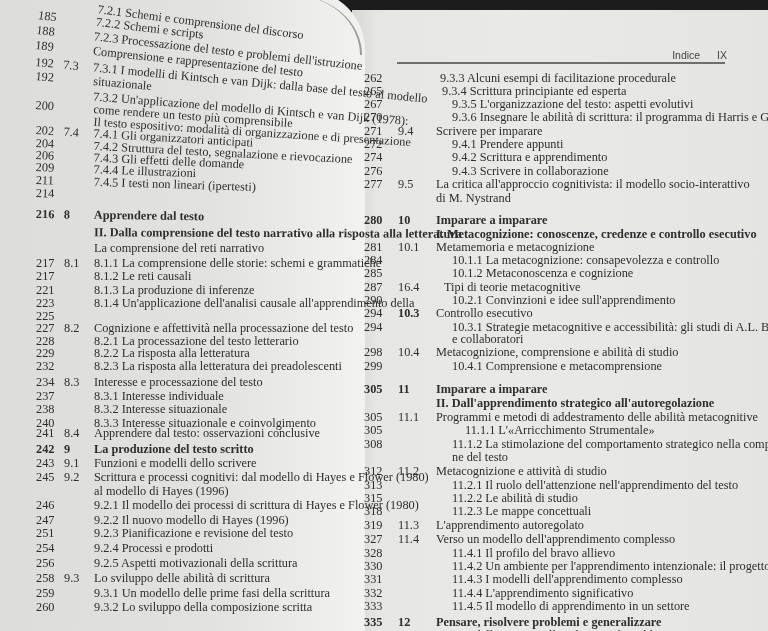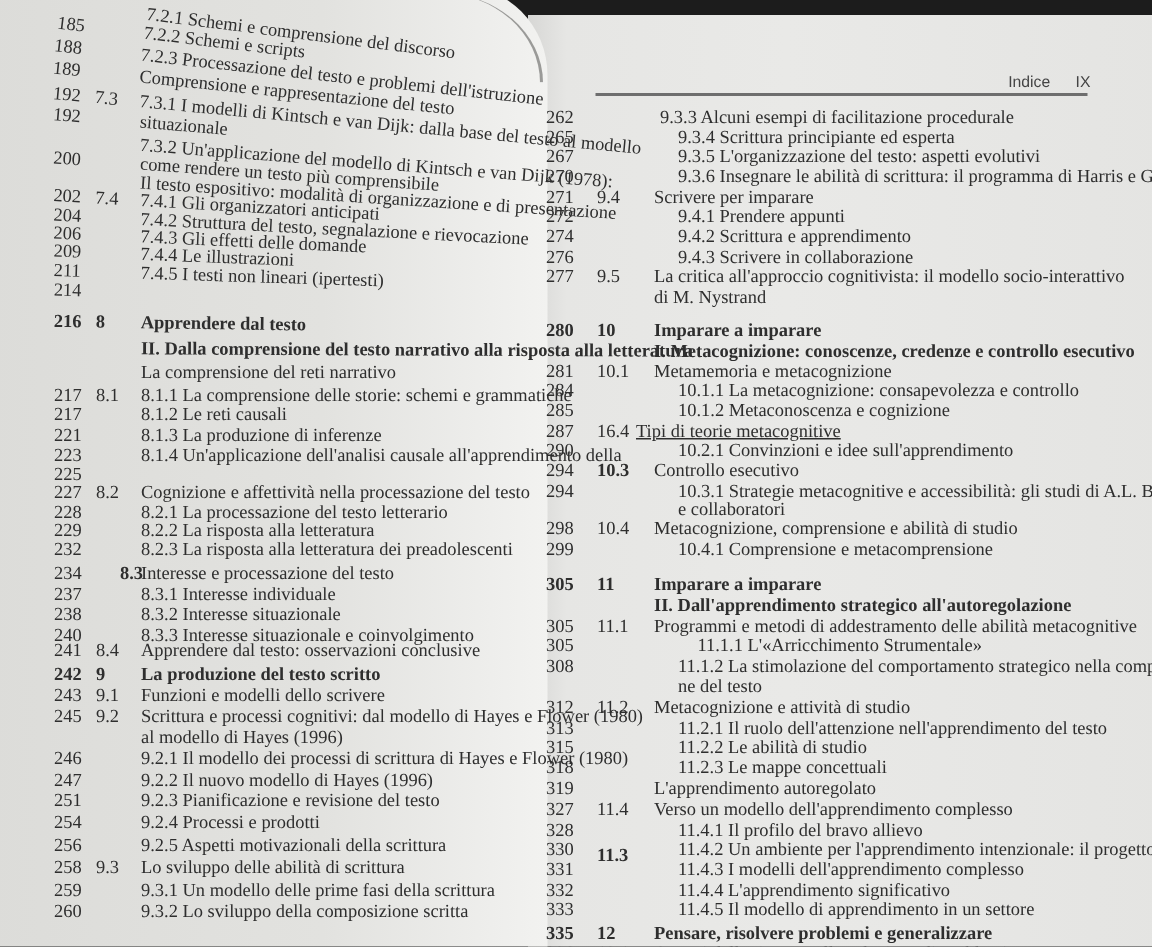--- a/index.html
+++ b/index.html
@@ -190,21 +190,21 @@
       <span class="num" style="left: 28px; font-weight: normal;"></span>
       <span class="txt" style="left: 58px;">8.2.2 La risposta alla letteratura</span>
     </div>
     <div class="row" style="top: 360px; left: 36px; transform: rotate(0deg);">
       <span class="pg">232</span>
       <span class="num" style="left: 28px; font-weight: normal;"></span>
       <span class="txt" style="left: 58px;">8.2.3 La risposta alla letteratura dei preadolescenti</span>
     </div>
     <div class="row" style="top: 376px; left: 36px; transform: rotate(0deg);">
       <span class="pg">234</span>
-      <span class="num" style="left: 44px; font-weight: bold; text-align: center;">8.3</span>
+      <span class="num" style="left: 28px; font-weight: normal; text-align: center;">8.3</span>
       <span class="txt" style="left: 58px;">Interesse e processazione del testo</span>
     </div>
     <div class="row" style="top: 390px; left: 36px; transform: rotate(0deg);">
       <span class="pg">237</span>
       <span class="num" style="left: 28px; font-weight: normal;"></span>
       <span class="txt" style="left: 58px;">8.3.1 Interesse individuale</span>
     </div>
     <div class="row" style="top: 403px; left: 36px; transform: rotate(0deg);">
       <span class="pg">238</span>
       <span class="num" style="left: 28px; font-weight: normal;"></span>
@@ -283,21 +283,21 @@
   </div>
 <div id="right-rows" class="toc right-rows">
     <div class="row" style="top: 72px; left: 364px;">
       <span class="pg">262</span>
       <span class="num" style="left: 34px; font-weight: normal;"></span>
       <span class="txt" style="left: 76px;">9.3.3 Alcuni esempi di facilitazione procedurale</span>
     </div>
     <div class="row" style="top: 85px; left: 364px;">
       <span class="pg">265</span>
       <span class="num" style="left: 34px; font-weight: normal;"></span>
-      <span class="txt" style="left: 88px;">9.3.4 Scrittura principiante ed esperta</span>
+      <span class="txt" style="left: 78px;">9.3.4 Scrittura principiante ed esperta</span>
     </div>
     <div class="row" style="top: 98px; left: 364px;">
       <span class="pg">267</span>
       <span class="num" style="left: 34px; font-weight: normal;"></span>
       <span class="txt" style="left: 88px;">9.3.5 L'organizzazione del testo: aspetti evolutivi</span>
     </div>
     <div class="row" style="top: 111px; left: 364px;">
       <span class="pg">270</span>
       <span class="num" style="left: 34px; font-weight: normal;"></span>
       <span class="txt" style="left: 88px;">9.3.6 Insegnare le abilità di scrittura: il programma di Harris e Graham</span>
@@ -353,21 +353,21 @@
       <span class="txt" style="left: 88px;">10.1.1 La metacognizione: consapevolezza e controllo</span>
     </div>
     <div class="row" style="top: 267px; left: 364px;">
       <span class="pg">285</span>
       <span class="num" style="left: 34px; font-weight: normal;"></span>
       <span class="txt" style="left: 88px;">10.1.2 Metaconoscenza e cognizione</span>
     </div>
     <div class="row" style="top: 281px; left: 364px;">
       <span class="pg">287</span>
       <span class="num" style="left: 34px; font-weight: normal;">16.4</span>
-      <span class="txt" style="left: 60px; text-decoration: underline;">Tipi di teorie metacognitive</span>
+      <span class="txt" style="left: 80px;">Tipi di teorie metacognitive</span>
     </div>
     <div class="row" style="top: 294px; left: 364px;">
       <span class="pg">290</span>
       <span class="num" style="left: 34px; font-weight: normal;"></span>
       <span class="txt" style="left: 88px;">10.2.1 Convinzioni e idee sull'apprendimento</span>
     </div>
     <div class="row" style="top: 307px; left: 364px;">
       <span class="pg">294</span>
       <span class="num" style="left: 34px; font-weight: bold;">10.3</span>
       <span class="txt" style="left: 72px;">Controllo esecutivo</span>
@@ -437,21 +437,21 @@
       <span class="num" style="left: 34px; font-weight: normal;"></span>
       <span class="txt" style="left: 88px;">11.2.2 Le abilità di studio</span>
     </div>
     <div class="row" style="top: 505px; left: 364px;">
       <span class="pg">318</span>
       <span class="num" style="left: 34px; font-weight: normal;"></span>
       <span class="txt" style="left: 88px;">11.2.3 Le mappe concettuali</span>
     </div>
     <div class="row" style="top: 519px; left: 364px;">
       <span class="pg">319</span>
-      <span class="num" style="left: 34px; font-weight: bold; margin-top: 45px;">11.3</span>
+      <span class="num" style="left: 34px; font-weight: normal;">11.3</span>
       <span class="txt" style="left: 72px;">L'apprendimento autoregolato</span>
     </div>
     <div class="row" style="top: 533px; left: 364px;">
       <span class="pg">327</span>
       <span class="num" style="left: 34px; font-weight: normal;">11.4</span>
       <span class="txt" style="left: 72px;">Verso un modello dell'apprendimento complesso</span>
     </div>
     <div class="row" style="top: 547px; left: 364px;">
       <span class="pg">328</span>
       <span class="num" style="left: 34px; font-weight: normal;"></span>

